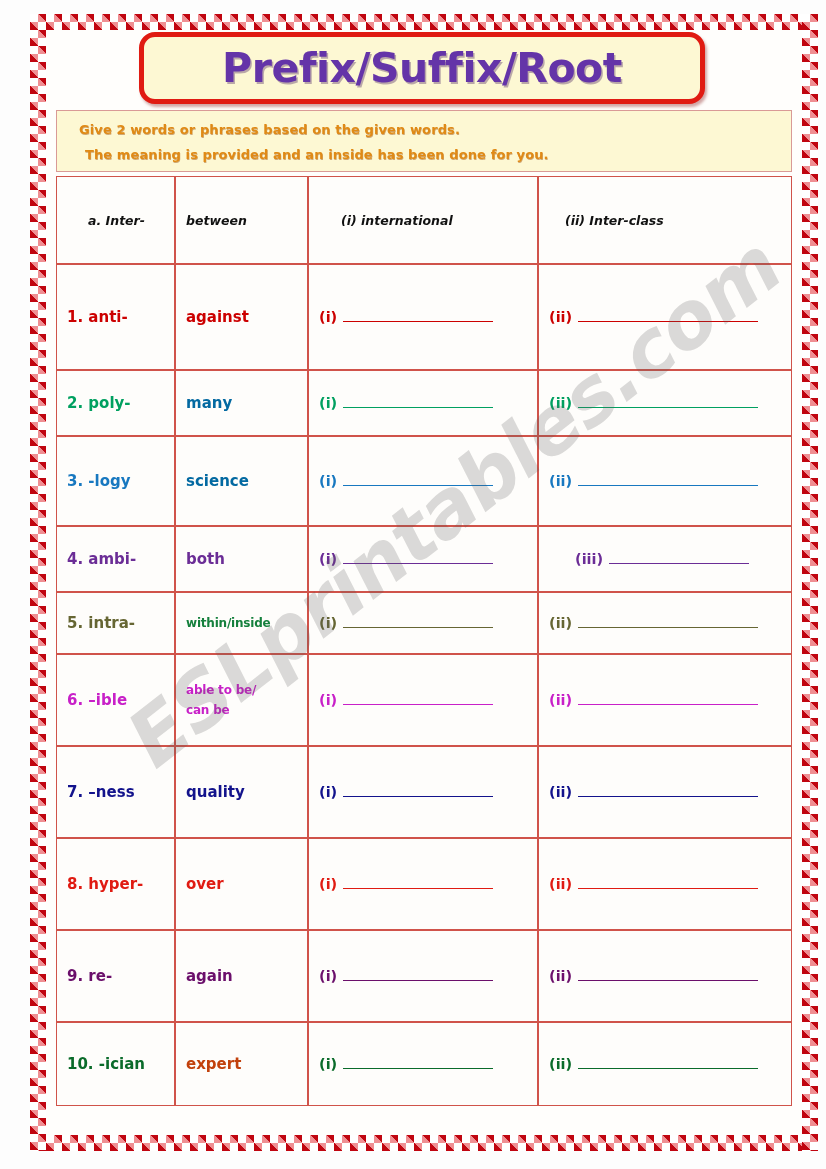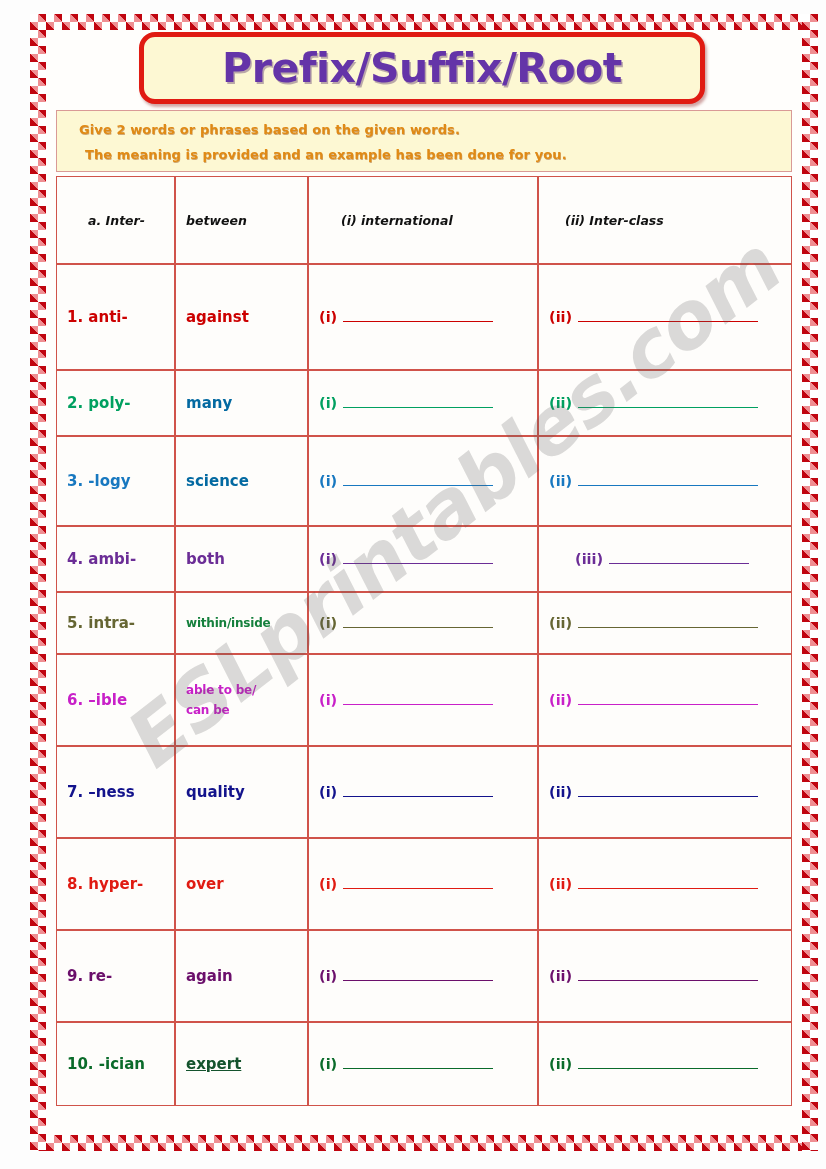--- a/index.html
+++ b/index.html
@@ -188,21 +188,21 @@
   <div class="checker checker-right"></div>
 
   <div class="inner-page"></div>
 
   <div class="title-banner">
     <span class="title-text">Prefix/Suffix/Root</span>
   </div>
 
   <div class="instructions">
     <div class="instr-line">Give 2 words or phrases based on the given words.</div>
-    <div class="instr-line second">The meaning is provided and an example has been done for you.</div>
+    <div class="instr-line second">The meaning is provided and an inside has been done for you.</div>
   </div>
 
   <table class="wtable">
     <colgroup>
       <col class="col-a">
         <col class="col-b">
         <col class="col-c">
         <col class="col-d">
     </colgroup>
     <tbody id="table-body">
@@ -353,21 +353,21 @@
           </td>
           <td class="col-d va-mid">
             <span class="answer" style="color: rgb(107, 15, 107);">
               <span class="marker">(ii)</span>
               <span class="rule" style="width: 180px;"></span>
             </span>
           </td>
         </tr>
         <tr style="height: 84px;">
           <td class="col-a va-mid"><span class="affix" style="color: rgb(10, 107, 42);">10. -ician</span></td>
-          <td class="col-b va-mid"><span class="meaning" style="color: #14532d; text-decoration: underline;">expert</span></td>
+          <td class="col-b va-mid"><span class="meaning" style="color: #c2410c;">expert</span></td>
           <td class="col-c va-mid">
             <span class="answer" style="color: rgb(10, 107, 42);">
               <span class="marker">(i)</span>
               <span class="rule" style="width: 150px;"></span>
             </span>
           </td>
           <td class="col-d va-mid">
             <span class="answer" style="color: rgb(10, 107, 42);">
               <span class="marker">(ii)</span>
               <span class="rule" style="width: 180px;"></span>

